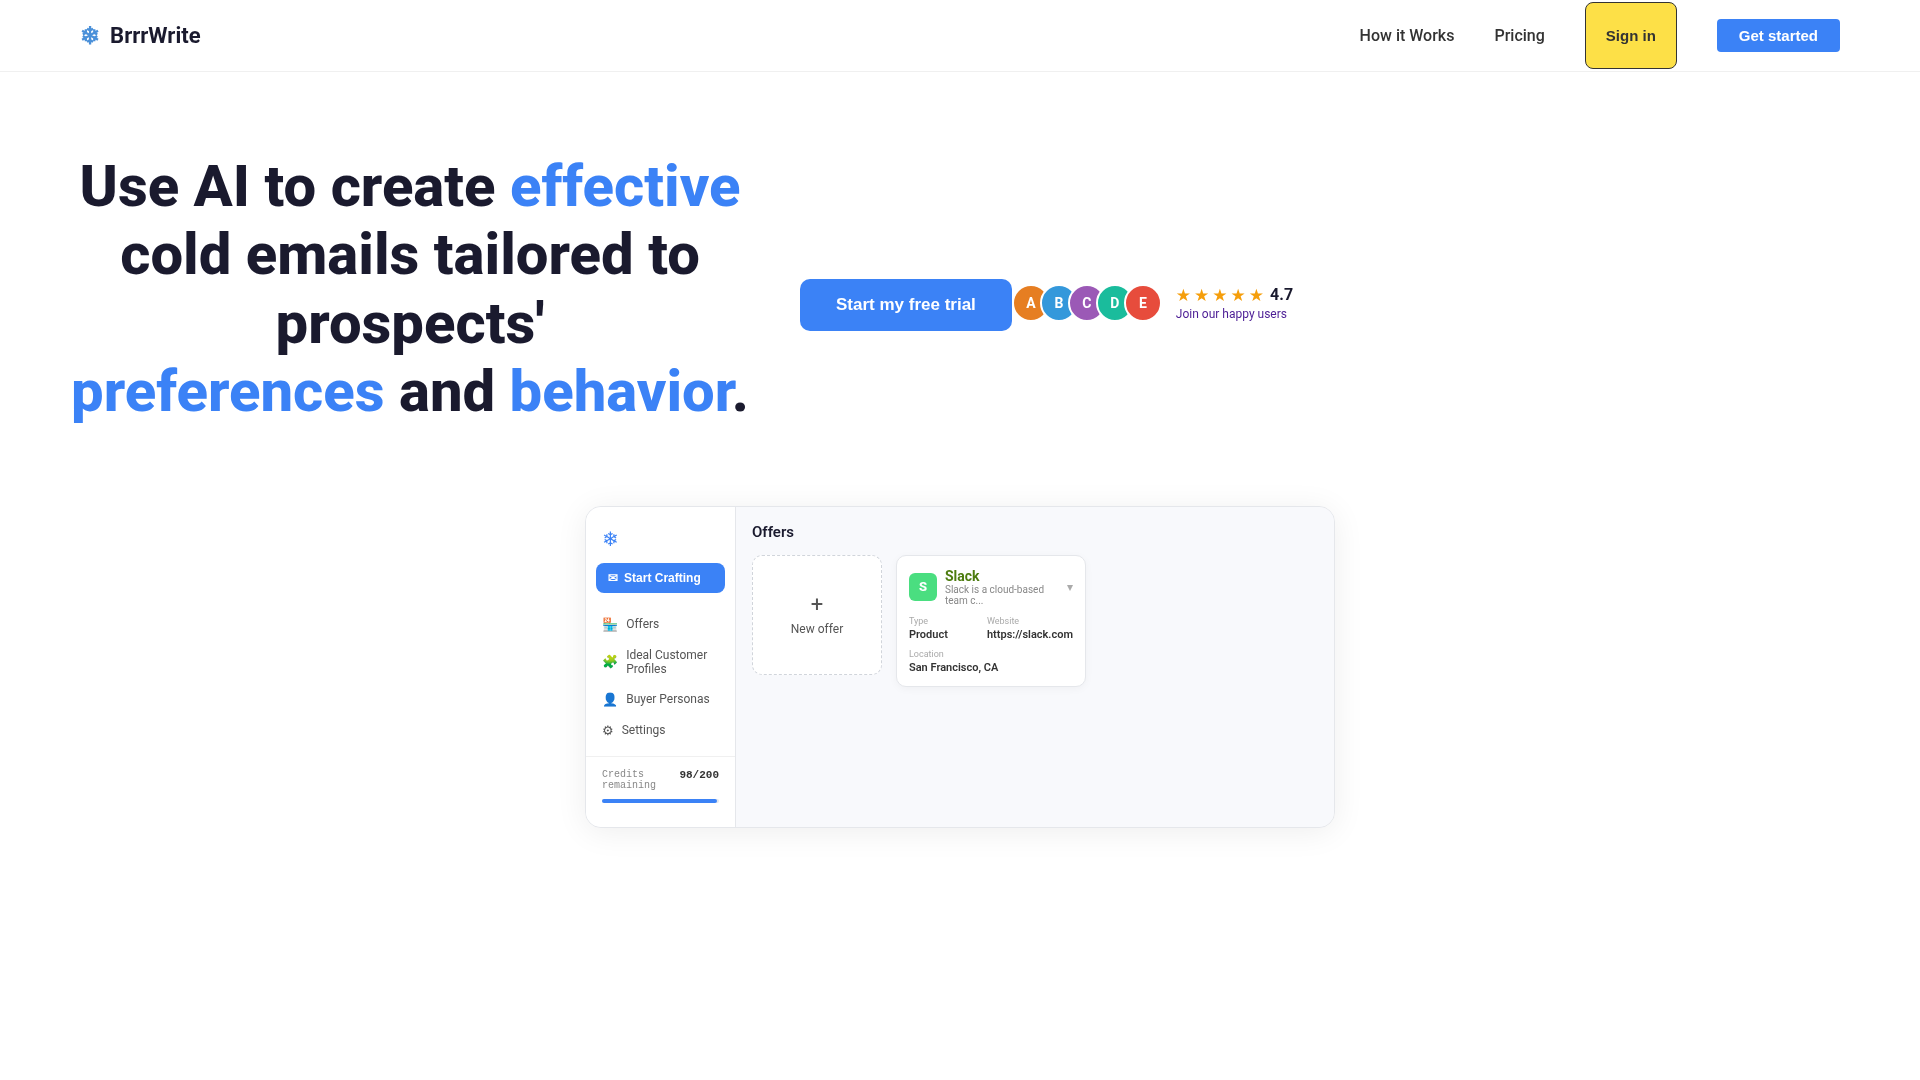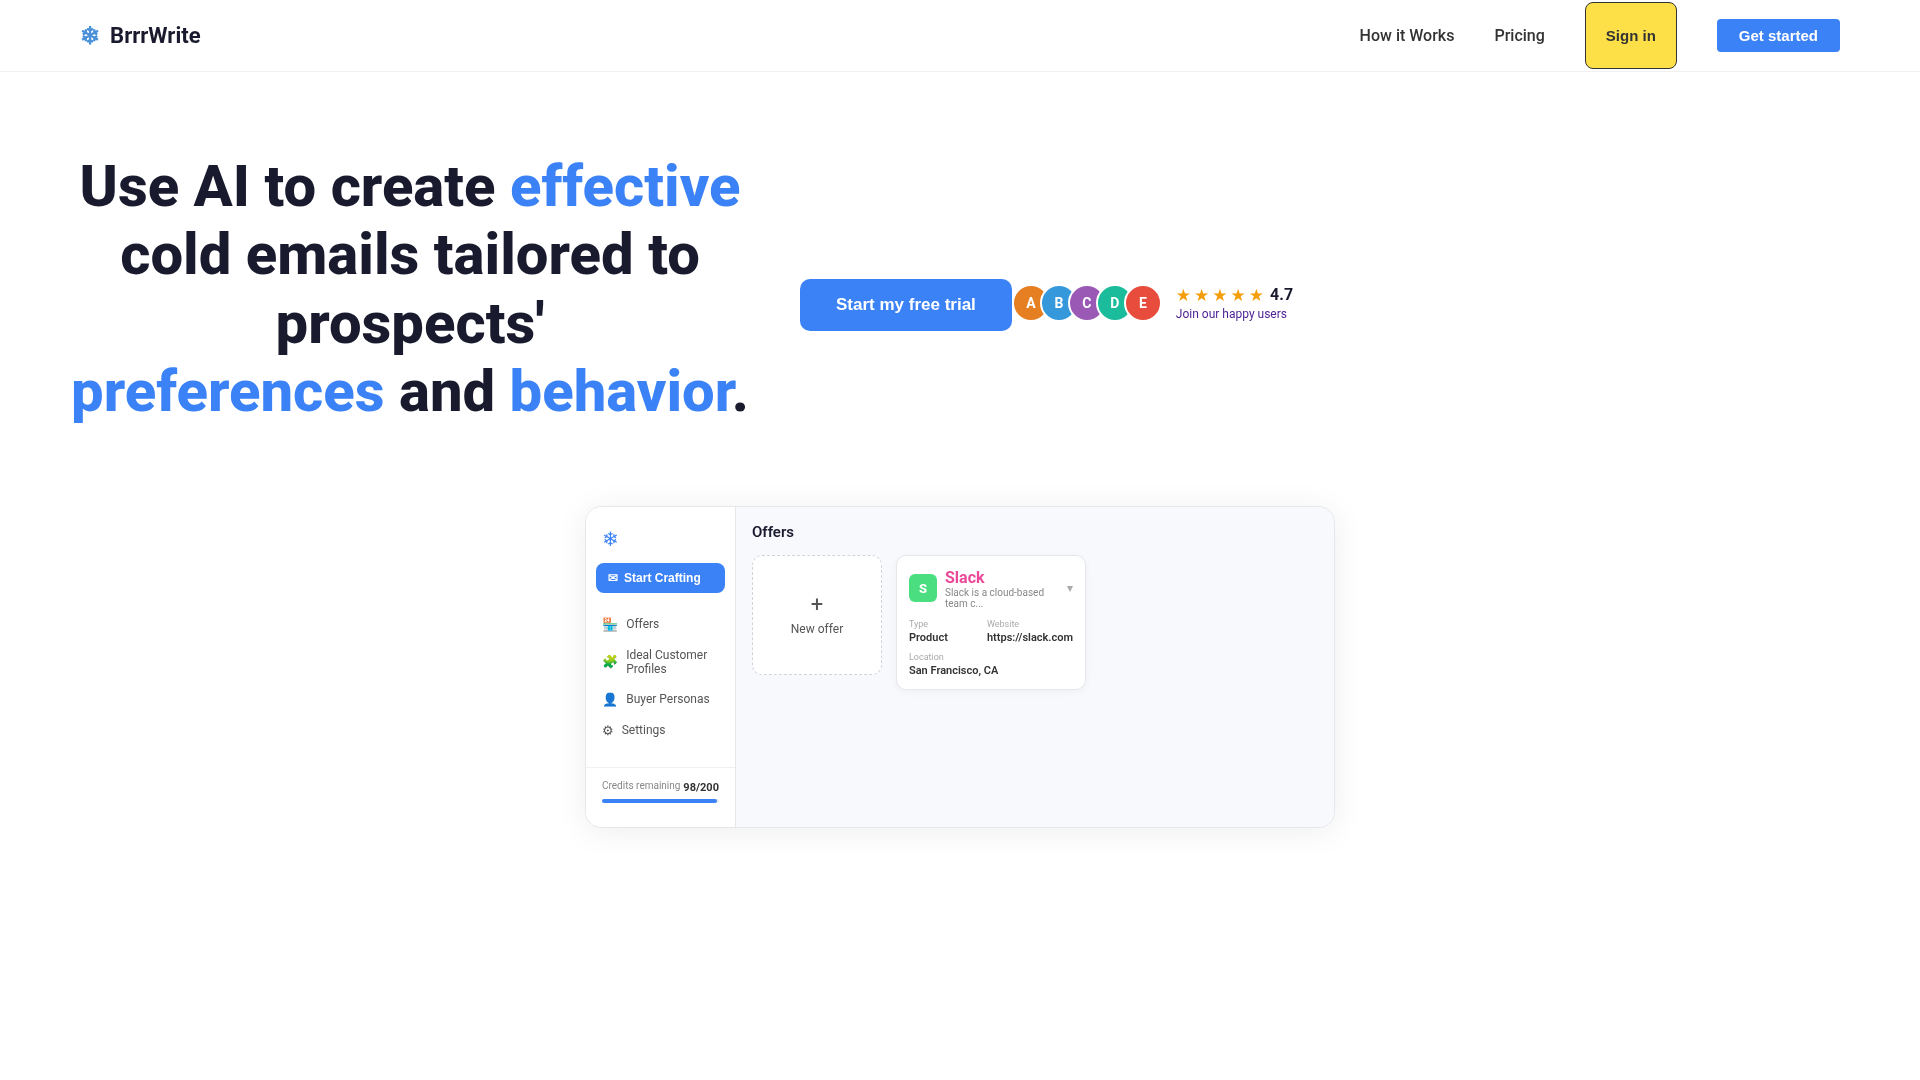--- a/index.html
+++ b/index.html
@@ -282,23 +282,23 @@
       width: 28px;
       height: 28px;
       background: #4ade80;
       border-radius: 6px;
       display: flex;
       align-items: center;
       justify-content: center;
       font-size: 14px;
     }
     .offer-card-name {
-      font-size: 16px;
+      font-size: 14px;
       font-weight: 700;
-      color: #ec4899;
+      color: #4d7c0f;
     }
     .offer-card-desc {
       font-size: 10px;
       color: #888;
     }
     .offer-card-chevron {
       color: #aaa;
       font-size: 12px;
     }
     .offer-card-name-row {
@@ -380,21 +380,21 @@
       </div>
       <div class="sidebar-nav-item">
         <span class="sidebar-icon">👤</span>
         <span>Buyer Personas</span>
       </div>
       <div class="sidebar-nav-item">
         <span class="sidebar-icon">⚙</span>
         <span>Settings</span>
       </div>
       <div class="sidebar-footer">
-        <div style="display:flex; justify-content:space-between; align-items:center;">
+        <div style="display:flex; justify-content:space-between; align-items:flex-start;font-family:Liberation Mono, monospace;">
           <span class="credits-label">Credits remaining</span>
           <span class="credits-value">98/200</span>
         </div>
         <div class="credits-bar">
           <div class="credits-bar-fill"></div>
         </div>
       </div>
     </div>
 
     <div class="app-main">

